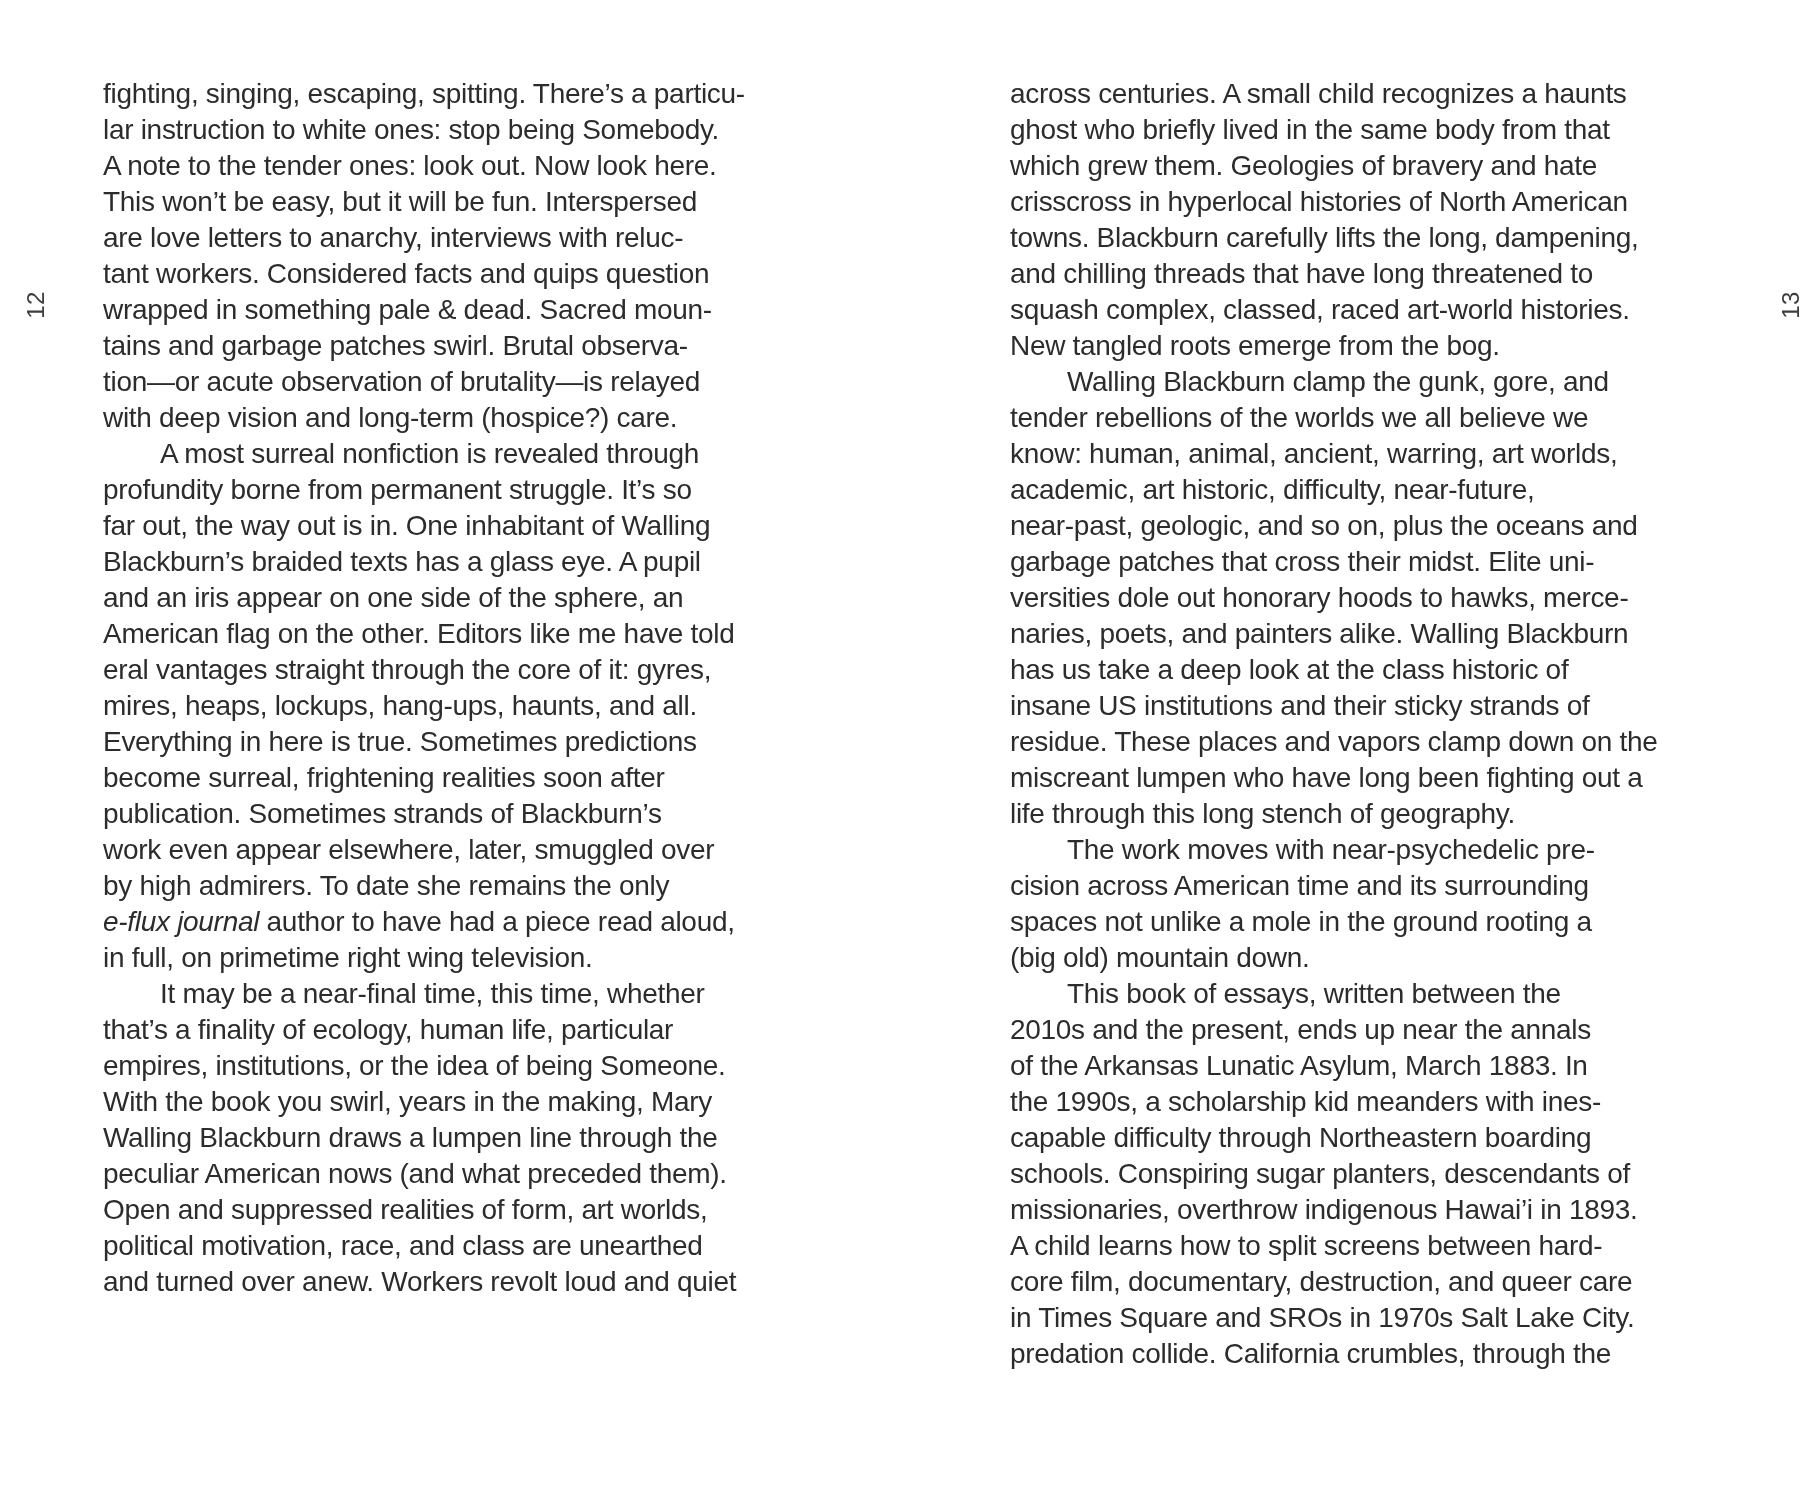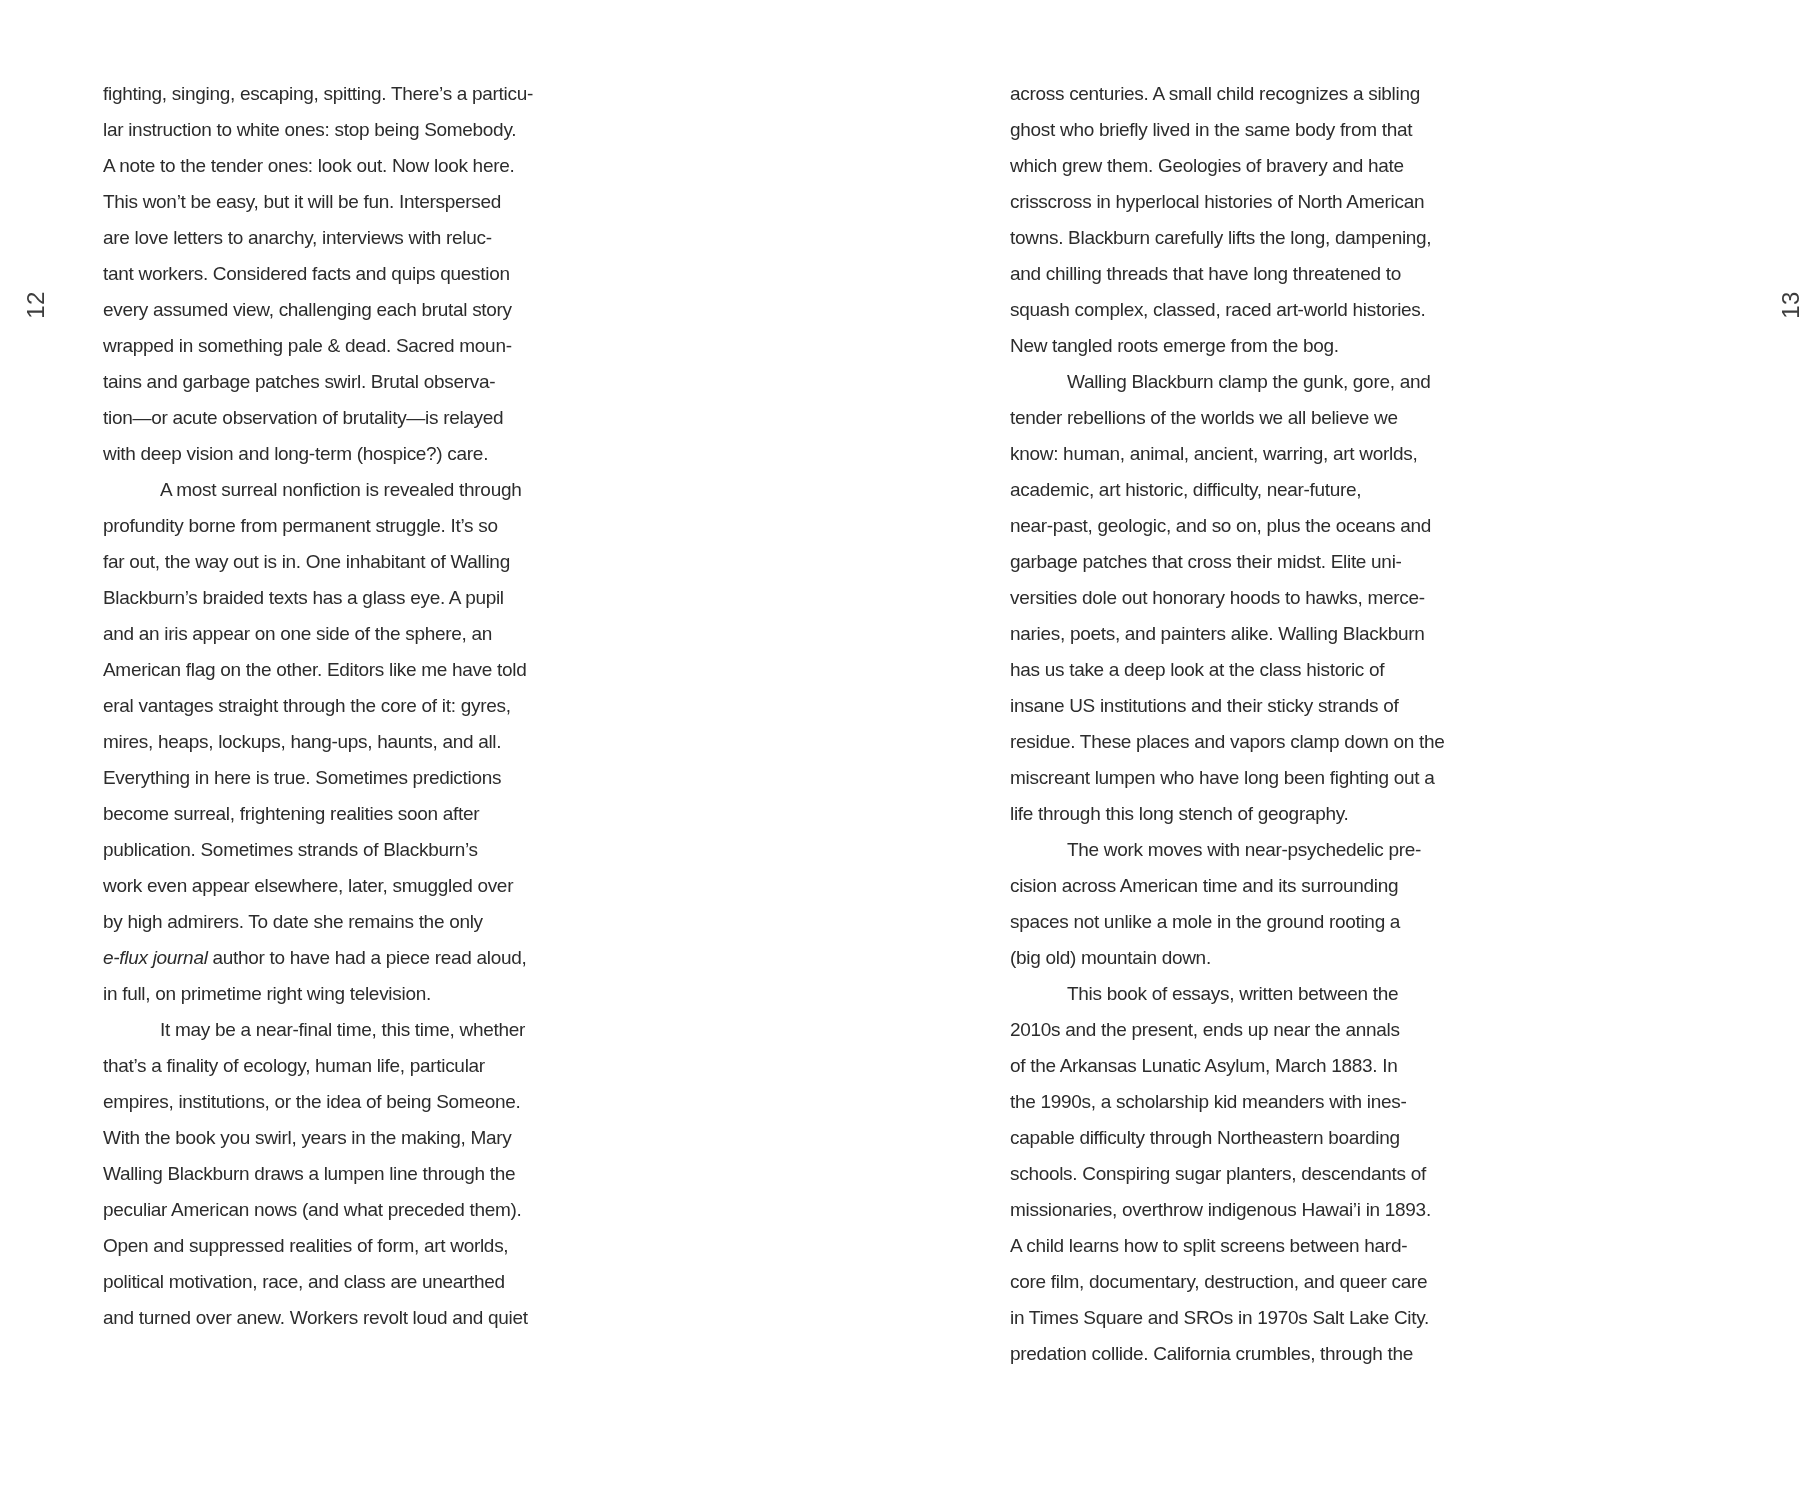--- a/index.html
+++ b/index.html
@@ -13,21 +13,21 @@
     width: 1820px;
     height: 1500px;
     background: #ffffff;
     overflow: hidden;
     font-family: "Liberation Sans", "DejaVu Sans", sans-serif;
   }
   .column {
     position: absolute;
     top: 76px;
     color: #2c2c2c;
-    font-size: 19px;
+    font-size: 28px;
     line-height: 36px;
     letter-spacing: -0.3px;
   }
   .col-left  { left: 103px;  width: 740px; }
   .col-right { left: 1010px; width: 740px; }
   .line {
     white-space: pre;
     height: 36px;
   }
   .line.indent { padding-left: 57px; }
@@ -54,21 +54,20 @@
   <div class="page-num pn-left">12</div>
   <div class="page-num pn-right">13</div>
 
   <div class="column col-left">
     <div class="line">fighting, singing, escaping, spitting. There’s a particu-</div>
     <div class="line">lar instruction to white ones: stop being Somebody.</div>
     <div class="line">A note to the tender ones: look out. Now look here.</div>
     <div class="line">This won’t be easy, but it will be fun. Interspersed</div>
     <div class="line">are love letters to anarchy, interviews with reluc-</div>
     <div class="line">tant workers. Considered facts and quips question</div>
-    <div class="line">every assumed view, challenging each brutal story</div>
     <div class="line">wrapped in something pale &amp; dead. Sacred moun-</div>
     <div class="line">tains and garbage patches swirl. Brutal observa-</div>
     <div class="line">tion—or acute observation of brutality—is relayed</div>
     <div class="line">with deep vision and long-term (hospice?) care.</div>
     <div class="line indent">A most surreal nonfiction is revealed through</div>
     <div class="line">profundity borne from permanent struggle. It’s so</div>
     <div class="line">far out, the way out is in. One inhabitant of Walling</div>
     <div class="line">Blackburn’s braided texts has a glass eye. A pupil</div>
     <div class="line">and an iris appear on one side of the sphere, an</div>
     <div class="line">American flag on the other. Editors like me have told</div>
@@ -86,21 +85,21 @@
     <div class="line">empires, institutions, or the idea of being Someone.</div>
     <div class="line">With the book you swirl, years in the making, Mary</div>
     <div class="line">Walling Blackburn draws a lumpen line through the</div>
     <div class="line">peculiar American nows (and what preceded them).</div>
     <div class="line">Open and suppressed realities of form, art worlds,</div>
     <div class="line">political motivation, race, and class are unearthed</div>
     <div class="line">and turned over anew. Workers revolt loud and quiet</div>
   </div>
 
   <div class="column col-right">
-    <div class="line">across centuries. A small child recognizes a sibling</div>
+    <div class="line">across centuries. A small child recognizes a haunts</div>
     <div class="line">ghost who briefly lived in the same body from that</div>
     <div class="line">which grew them. Geologies of bravery and hate</div>
     <div class="line">crisscross in hyperlocal histories of North American</div>
     <div class="line">towns. Blackburn carefully lifts the long, dampening,</div>
     <div class="line">and chilling threads that have long threatened to</div>
     <div class="line">squash complex, classed, raced art-world histories.</div>
     <div class="line">New tangled roots emerge from the bog.</div>
     <div class="line indent">Walling Blackburn clamp the gunk, gore, and</div>
     <div class="line">tender rebellions of the worlds we all believe we</div>
     <div class="line">know: human, animal, ancient, warring, art worlds,</div>

